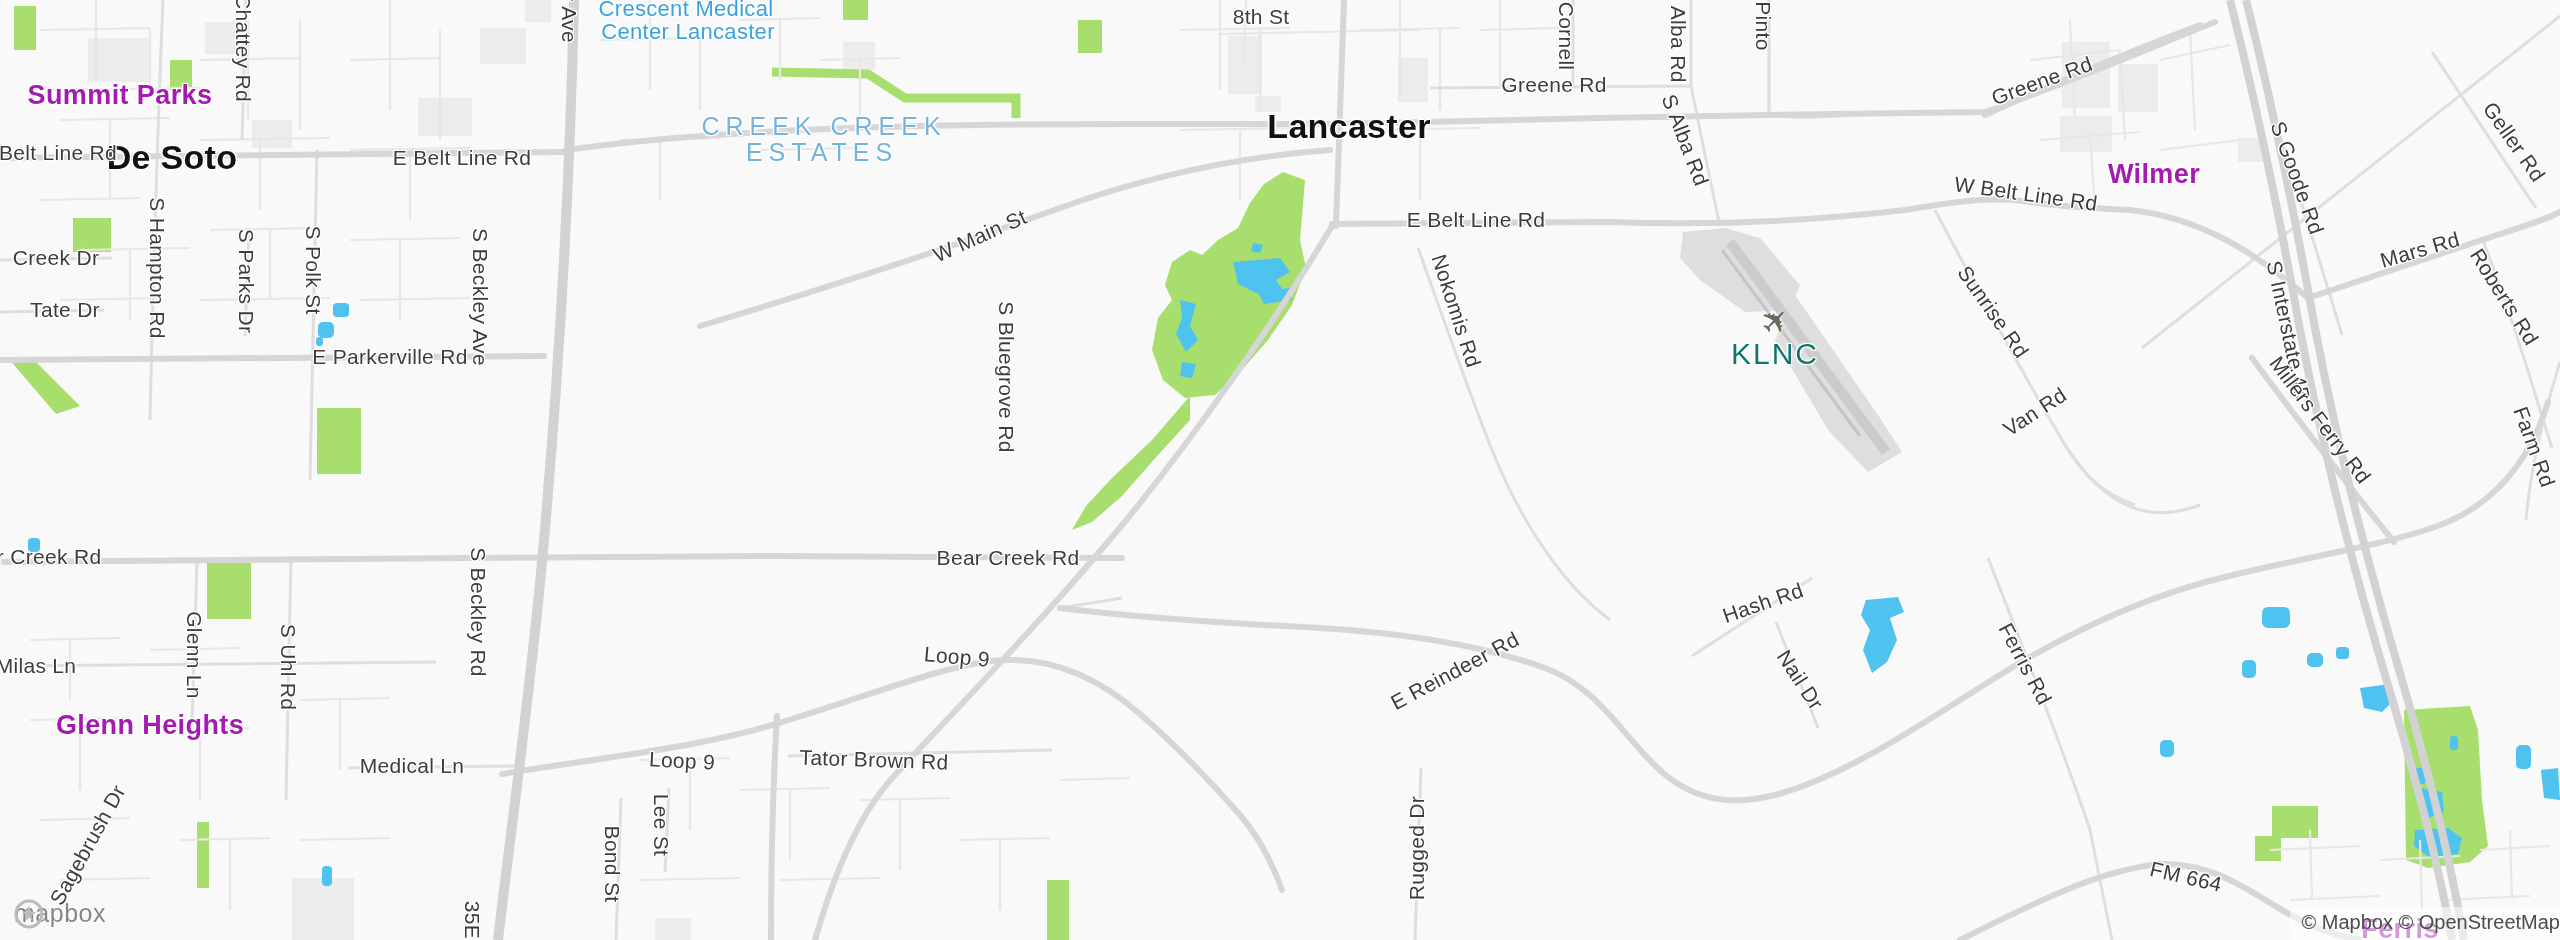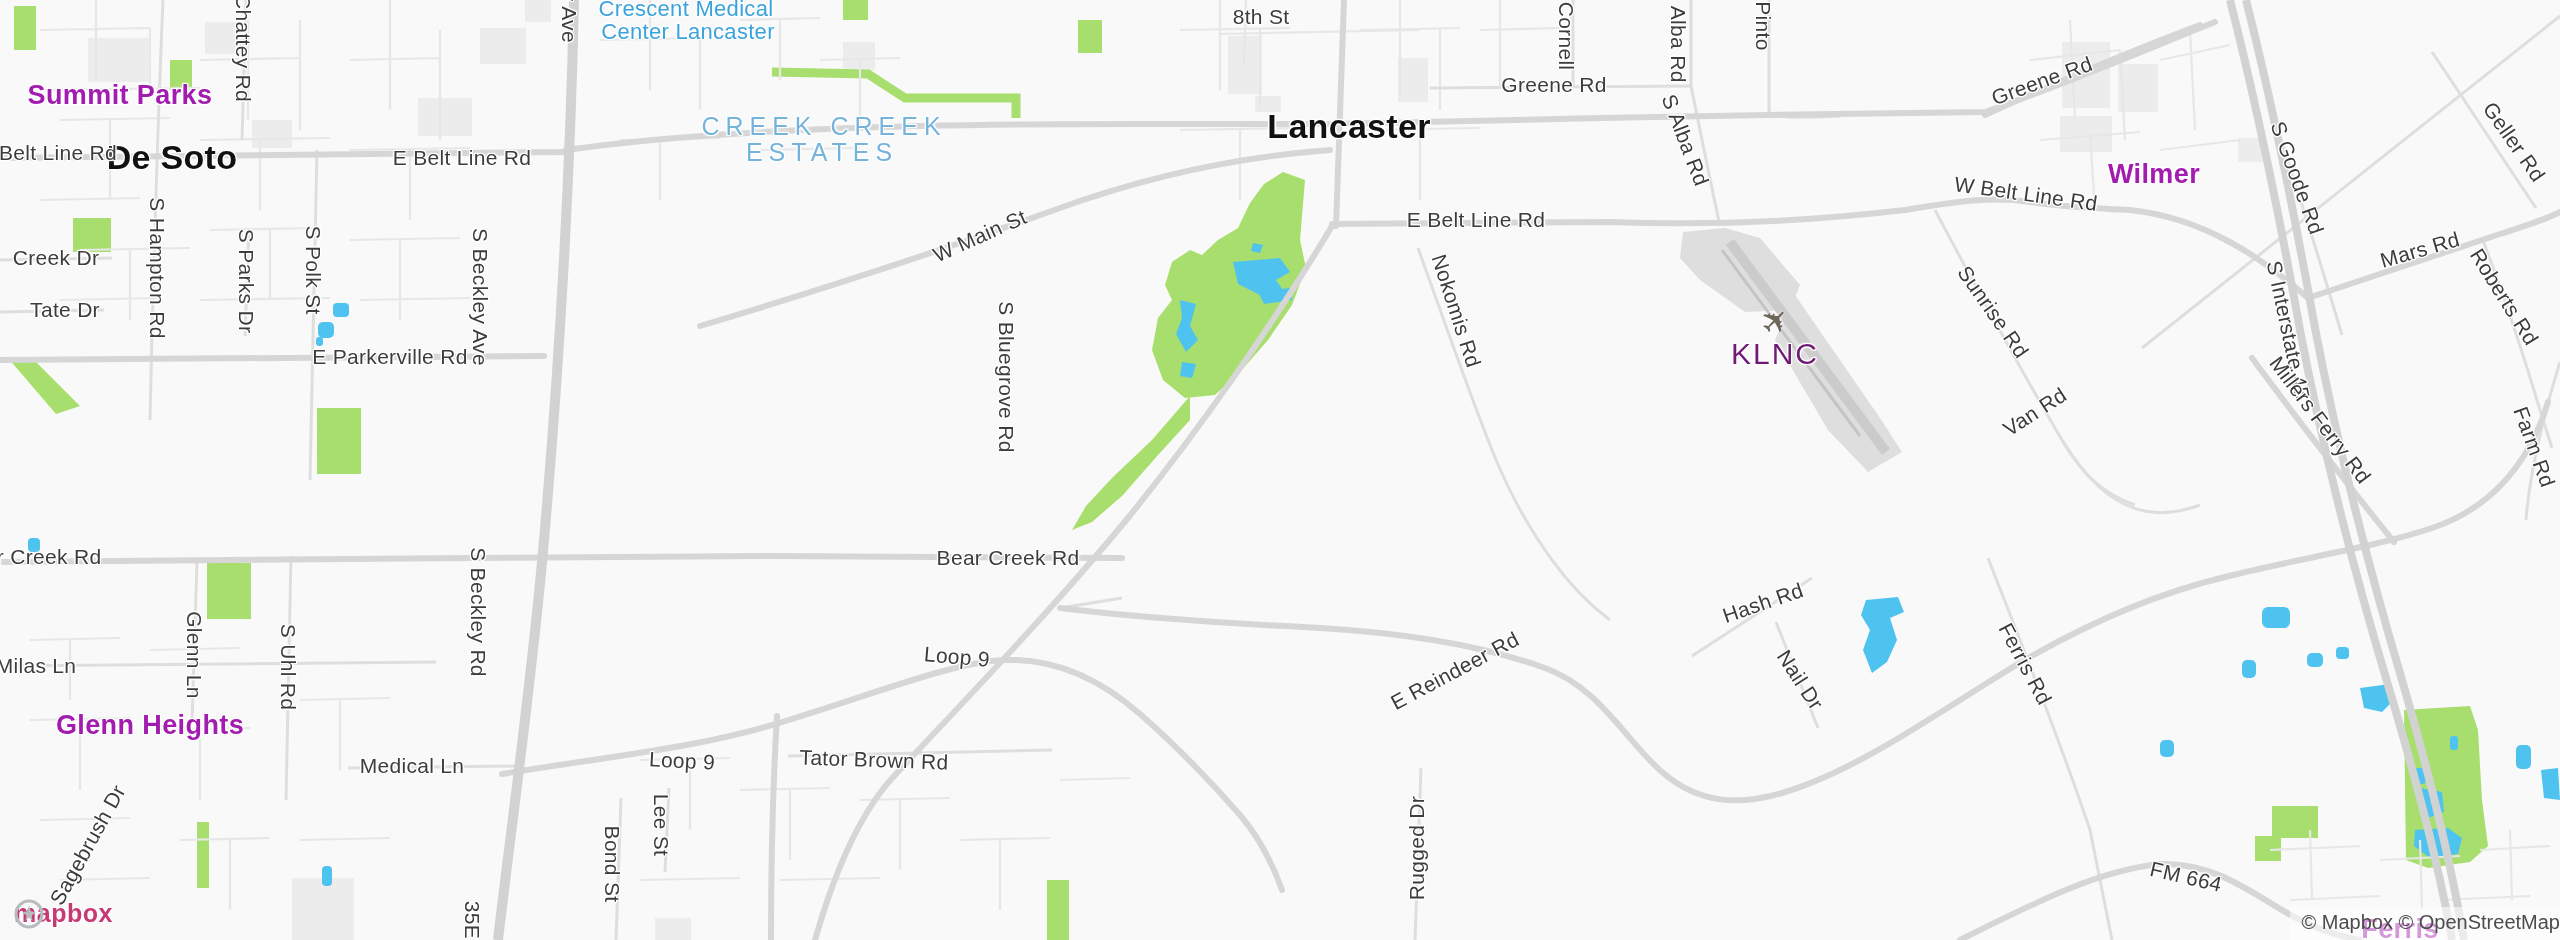--- a/index.html
+++ b/index.html
@@ -8,25 +8,25 @@
   #map svg{position:absolute;left:0;top:0;}
   #labels{position:absolute;left:0;top:0;width:100%;height:100%;}
   .lbl{position:absolute;white-space:nowrap;transform:translate(-50%,-50%) rotate(var(--r,0deg));
        font-size:21px;color:#3c3c3c;letter-spacing:.3px;
        text-shadow:1px 0 0 #fff,-1px 0 0 #fff,0 1px 0 #fff,0 -1px 0 #fff,1px 1px 0 #fff,
                    -1px -1px 0 #fff,1px -1px 0 #fff,-1px 1px 0 #fff,0 0 4px #fff;}
   .city{font-weight:bold;font-size:27px;color:#a21caf;letter-spacing:.4px;}
   .city-lg{font-weight:bold;font-size:34px;color:#111;}
   .poi-blue{color:#3aa3dc;font-size:22px;}
   .area-blue{color:#74b4dc;font-size:25px;letter-spacing:6px;}
-  .airport{color:#701a75;font-size:30px;letter-spacing:2px;}
+  .airport{color:#0f766e;font-size:30px;letter-spacing:2px;}
   #plane{position:absolute;transform:translate(-50%,-50%) rotate(-45deg);font-size:34px;color:#6e665b;
          text-shadow:0 0 3px #fff;}
   #logo{position:absolute;left:14px;bottom:12px;display:flex;align-items:center;gap:6px;opacity:.85;}
-  #logo .word{font-size:25px;font-weight:bold;color:#be185d;letter-spacing:.5px;
+  #logo .word{font-size:25px;font-weight:normal;color:#737373;letter-spacing:.5px;
       text-shadow:1px 0 0 #fff,-1px 0 0 #fff,0 1px 0 #fff,0 -1px 0 #fff,0 0 3px #fff;}
   #attrib{position:absolute;right:0;bottom:0;background:rgba(255,255,255,.55);
       padding:4px 0 6px 12px;font-size:20px;color:#4c4c4c;z-index:5;}
 </style>
 </head>
 <body>
 
 <div id="map">
 
   <svg width="2560" height="940" viewBox="0 0 2560 940">

